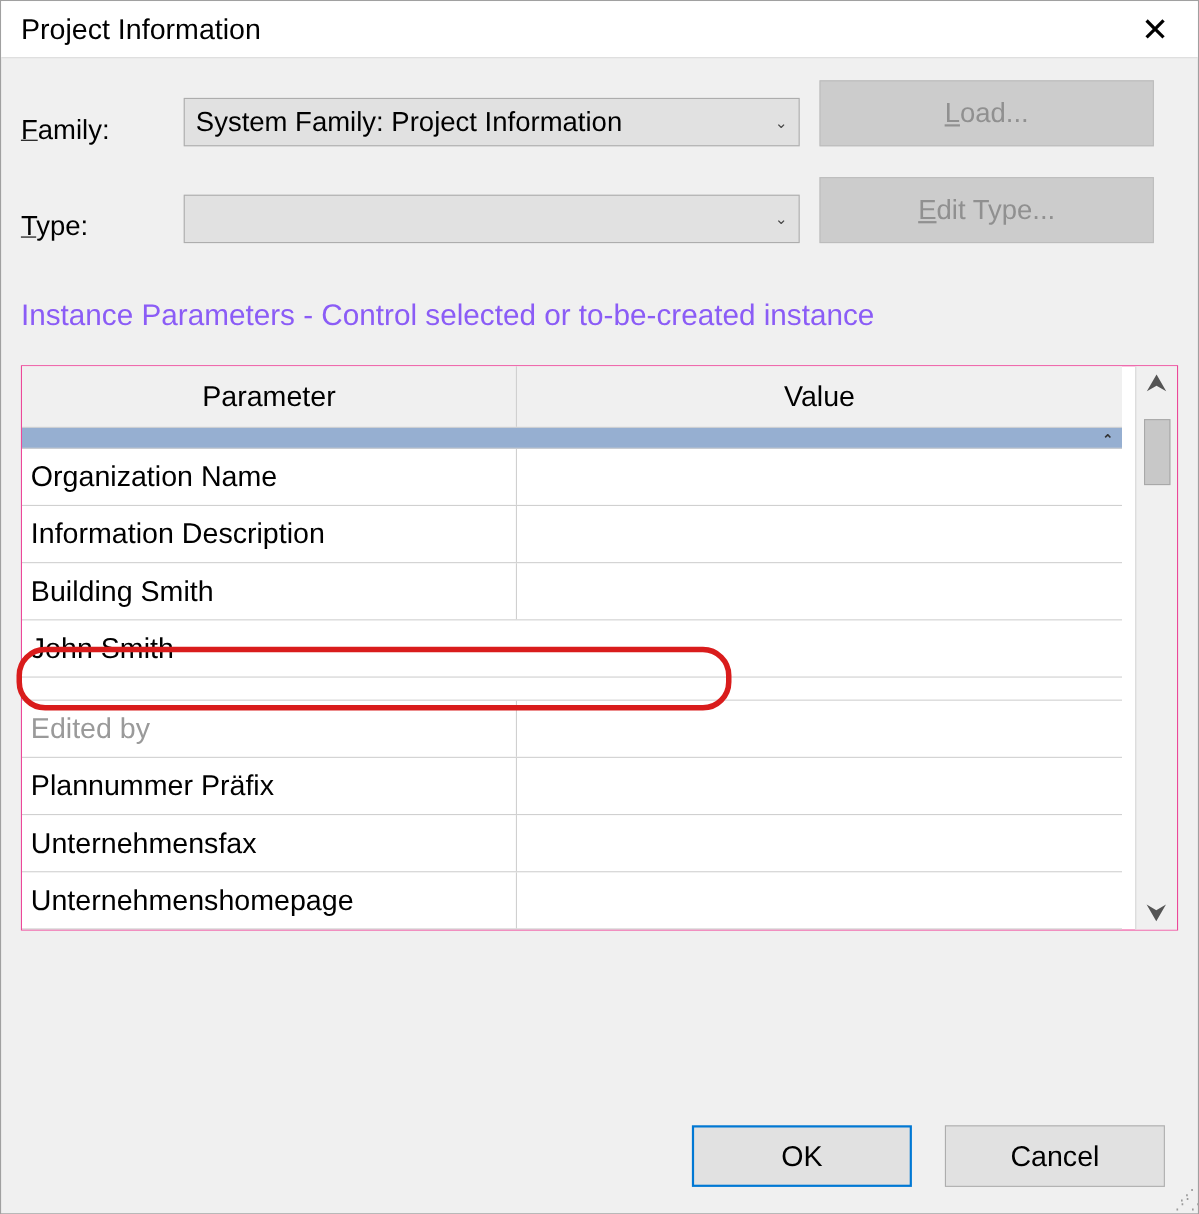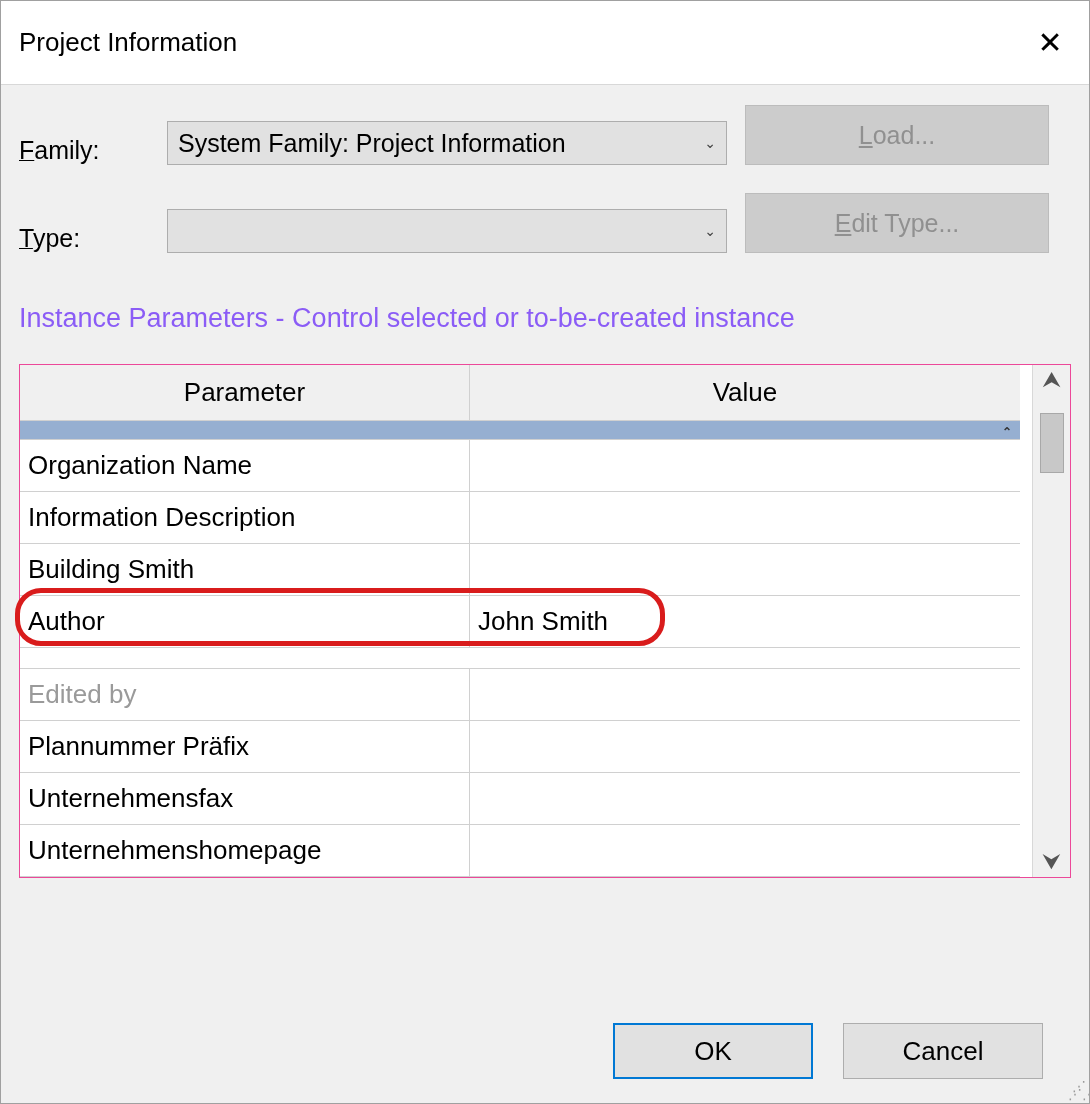--- a/index.html
+++ b/index.html
@@ -8,21 +8,21 @@
     font-family: "Segoe UI", Tahoma, sans-serif;
     background: #f0f0f0;
     width: 1090px;
     height: 1104px;
     position: relative;
     border: 1px solid #a0a0a0;
     overflow: hidden;
   }
   .titlebar {
     background: #fff;
-    height: 84px;
+    height: 52px;
     display: flex;
     align-items: center;
     justify-content: space-between;
     padding: 0 18px;
     border-bottom: 1px solid #d8d8d8;
   }
   .titlebar .title {
     font-size: 26px;
     color: #000;
   }
@@ -157,21 +157,21 @@
   }
   .highlight-callout {
     position: absolute;
     border: 5px solid #d91c1c;
     border-radius: 26px;
     pointer-events: none;
   }
   .dialog-buttons {
     position: absolute;
     bottom: 24px;
-    right: 46px;
+    right: 30px;
     display: flex;
     gap: 30px;
   }
   .dlg-btn {
     width: 200px;
     height: 56px;
     background: #e1e1e1;
     border: 1px solid #adadad;
     display: flex;
     align-items: center;
@@ -239,21 +239,20 @@
         </div>
         <div class="data-row">
           <div class="cell-param">Information Description</div>
           <div class="cell-val"></div>
         </div>
         <div class="data-row">
           <div class="cell-param">Building Smith</div>
           <div class="cell-val"></div>
         </div>
         <div class="data-row" id="hl-target">
-          <div class="cell-param">Author</div>
           <div class="cell-val">John Smith</div>
         </div>
         <div class="data-row">
           <div class="cell-val"></div>
         </div>
         <div class="data-row">
           <div class="cell-param disabled-text">Edited by</div>
           <div class="cell-val disabled-text"></div>
         </div>
         <div class="data-row">

